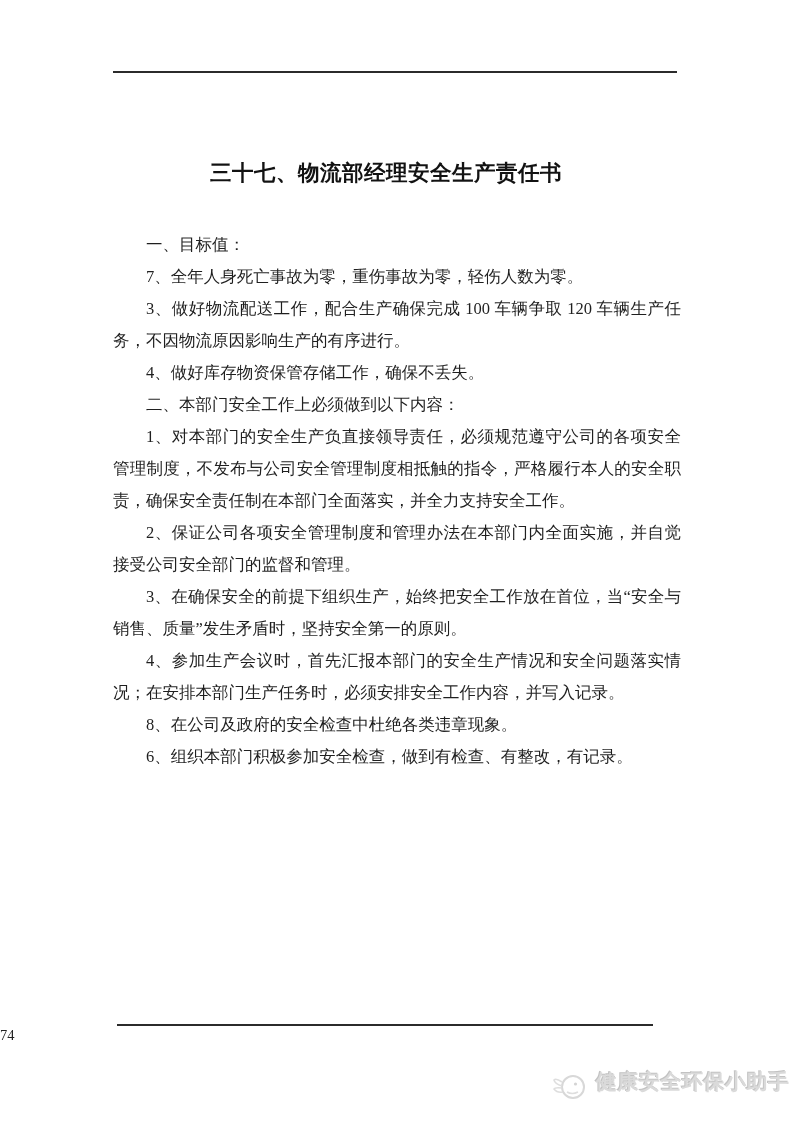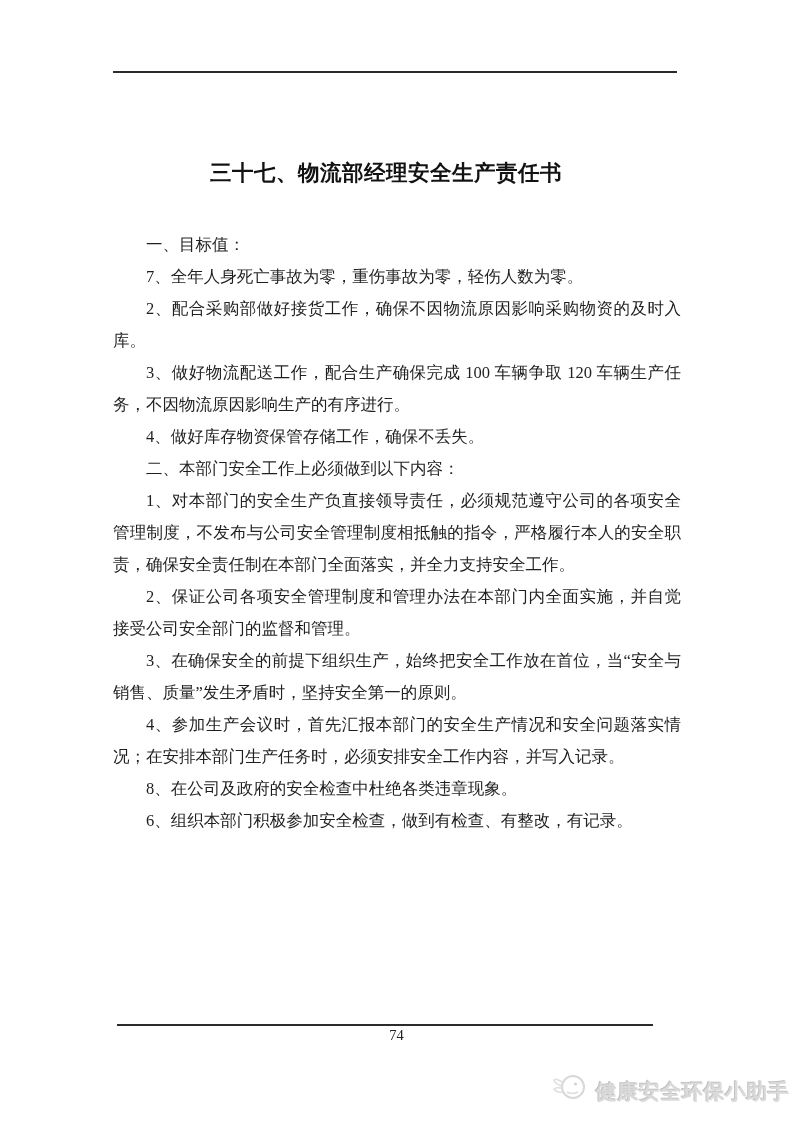--- a/index.html
+++ b/index.html
@@ -59,30 +59,30 @@
     text-justify: inter-ideograph;
   }
   .doc-body .bold {
     font-weight: bold;
   }
   .page-number {
     position: absolute;
     left: 0;
     top: 1027px;
     width: 793px;
-    text-align: center;
+    text-align: left;
     font-size: 14.5px;
     color: #222222;
   }
   .watermark {
     position: absolute;
     left: 551px;
     top: 1068px;
     display: flex;
-    align-items: flex-end;
+    align-items: flex-start;
     gap: 7px;
   }
   .watermark-label {
     font-size: 21px;
     font-weight: bold;
     letter-spacing: 0.5px;
     color: #dadada;
     text-shadow: -1px -1px 0 #c2c2c2, 1px 1px 0 #ffffff;
     white-space: nowrap;
   }
@@ -97,21 +97,20 @@
 
 <div class="page">
 
   <div class="rule header-rule"></div>
 
   <h1 class="doc-title">三十七、物流部经理安全生产责任书</h1>
 
   <div class="doc-body" id="doc-body">
       <p class="para"><span>一、目标值：</span></p>
       <p class="para"><span>7、全年人身死亡事故为零，重伤事故为零，轻伤人数为零。</span></p>
-      <p class="para"><span>2、配合采购部做好接货工作，确保不因物流原因影响采购物资的及时入库。</span></p>
       <p class="para"><span>3、做好物流配送工作，配合生产确保完成 100 车辆争取 120 车辆生产任务，不因物流原因影响生产的有序进行。</span></p>
       <p class="para"><span>4、做好库存物资保管存储工作，确保不丢失。</span></p>
       <p class="para"><span>二、本部门安全工作上必须做到以下内容：</span></p>
       <p class="para"><span>1、对本部门的安全生产负直接领导责任，必须规范遵守公司的各项安全管理制度，不发布与公司安全管理制度相抵触的指令，严格履行本人的安全职责，确保安全责任制在本部门全面落实，并全力支持安全工作。</span></p>
       <p class="para"><span>2、保证公司各项安全管理制度和管理办法在本部门内全面实施，并自觉接受公司安全部门的监督和管理。</span></p>
       <p class="para"><span>3、在确保安全的前提下组织生产，始终把安全工作放在首位，当“安全与销售、质量”发生矛盾时，坚持安全第一的原则。</span></p>
       <p class="para"><span>4、参加生产会议时，首先汇报本部门的安全生产情况和安全问题落实情况；在安排本部门生产任务时，必须安排安全工作内容，并写入记录。</span></p>
       <p class="para"><span>8、在公司及政府的安全检查中杜绝各类违章现象。</span></p>
       <p class="para"><span>6、组织本部门积极参加安全检查，做到有检查、有整改，有记录。</span></p>
     </div>

